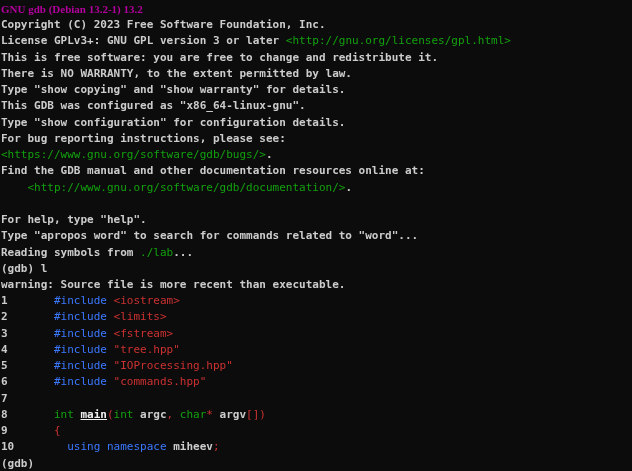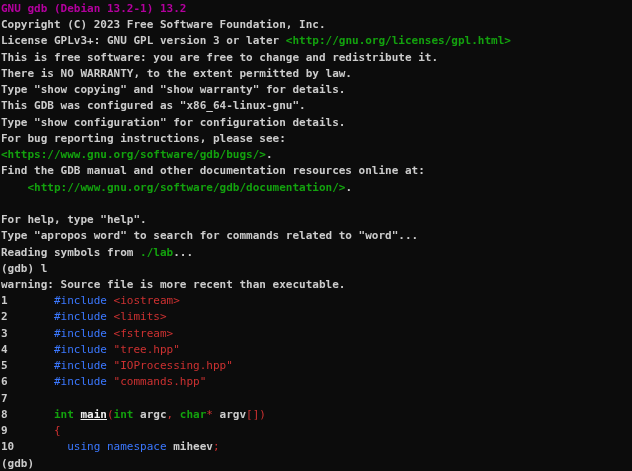--- a/index.html
+++ b/index.html
@@ -19,22 +19,22 @@
     padding: 1px 0 0 1px;
     font-family: "DejaVu Sans Mono", "Liberation Mono", monospace;
     font-size: 11px;
     line-height: 16.24px;
     white-space: pre;
     color: var(--fg, #cccccc);
     cursor: text;
   }
   .line { height: 16.24px; }
   .s-default { color: var(--fg, #cccccc); font-weight: bold; }
-  .s-magenta { color: var(--magenta, #b4009e); font-weight: bold; }
-  .s-green   { color: var(--green, #13a10e); font-weight: bold; }
+  .s-magenta { color: var(--magenta, #b4009e); font-weight: bold; font-family: Liberation Serif, serif; }
+  .s-green   { color: var(--green, #13a10e); }
   .s-blue    { color: var(--blue, #3b78ff); font-weight: normal; }
   .s-red     { color: var(--red, #cd3131); margin-top: 44px; }
   .s-white   { color: var(--bright, #f2f2f2); font-weight: bold; text-decoration: underline; }
 </style>
 </head>
 <body>
 
 <div id="terminal"><div class="line"><span class="s-magenta">GNU gdb (Debian 13.2-1) 13.2</span></div><div class="line"><span class="s-default">Copyright (C) 2023 Free Software Foundation, Inc.</span></div><div class="line"><span class="s-default">License GPLv3+: GNU GPL version 3 or later </span><span class="s-green">&lt;http://gnu.org/licenses/gpl.html&gt;</span></div><div class="line"><span class="s-default">This is free software: you are free to change and redistribute it.</span></div><div class="line"><span class="s-default">There is NO WARRANTY, to the extent permitted by law.</span></div><div class="line"><span class="s-default">Type "show copying" and "show warranty" for details.</span></div><div class="line"><span class="s-default">This GDB was configured as "x86_64-linux-gnu".</span></div><div class="line"><span class="s-default">Type "show configuration" for configuration details.</span></div><div class="line"><span class="s-default">For bug reporting instructions, please see:</span></div><div class="line"><span class="s-green">&lt;https://www.gnu.org/software/gdb/bugs/&gt;</span><span class="s-default">.</span></div><div class="line"><span class="s-default">Find the GDB manual and other documentation resources online at:</span></div><div class="line"><span class="s-default">    </span><span class="s-green">&lt;http://www.gnu.org/software/gdb/documentation/&gt;</span><span class="s-default">.</span></div><div class="line"></div><div class="line"><span class="s-default">For help, type "help".</span></div><div class="line"><span class="s-default">Type "apropos word" to search for commands related to "word"...</span></div><div class="line"><span class="s-default">Reading symbols from </span><span class="s-green">./lab</span><span class="s-default">...</span></div><div class="line"><span class="s-default">(gdb) l</span></div><div class="line"><span class="s-default">warning: Source file is more recent than executable.</span></div><div class="line"><span class="s-default">1       </span><span class="s-blue">#include</span><span class="s-default"> </span><span class="s-red">&lt;iostream&gt;</span></div><div class="line"><span class="s-default">2       </span><span class="s-blue">#include</span><span class="s-default"> </span><span class="s-red">&lt;limits&gt;</span></div><div class="line"><span class="s-default">3       </span><span class="s-blue">#include</span><span class="s-default"> </span><span class="s-red">&lt;fstream&gt;</span></div><div class="line"><span class="s-default">4       </span><span class="s-blue">#include</span><span class="s-default"> </span><span class="s-red">"tree.hpp"</span></div><div class="line"><span class="s-default">5       </span><span class="s-blue">#include</span><span class="s-default"> </span><span class="s-red">"IOProcessing.hpp"</span></div><div class="line"><span class="s-default">6       </span><span class="s-blue">#include</span><span class="s-default"> </span><span class="s-red">"commands.hpp"</span></div><div class="line"><span class="s-default">7</span></div><div class="line"><span class="s-default">8       </span><span class="s-green">int</span><span class="s-default"> </span><span class="s-white">main</span><span class="s-red">(</span><span class="s-green">int</span><span class="s-default"> argc</span><span class="s-red">,</span><span class="s-default"> </span><span class="s-green">char</span><span class="s-red">*</span><span class="s-default"> argv</span><span class="s-red">[])</span></div><div class="line"><span class="s-default">9       </span><span class="s-red">{</span></div><div class="line"><span class="s-default">10        </span><span class="s-blue">using</span><span class="s-default"> </span><span class="s-blue">namespace</span><span class="s-default"> miheev</span><span class="s-red">;</span></div><div class="line"><span class="s-default">(gdb) </span></div></div>
 
 </body></html>

